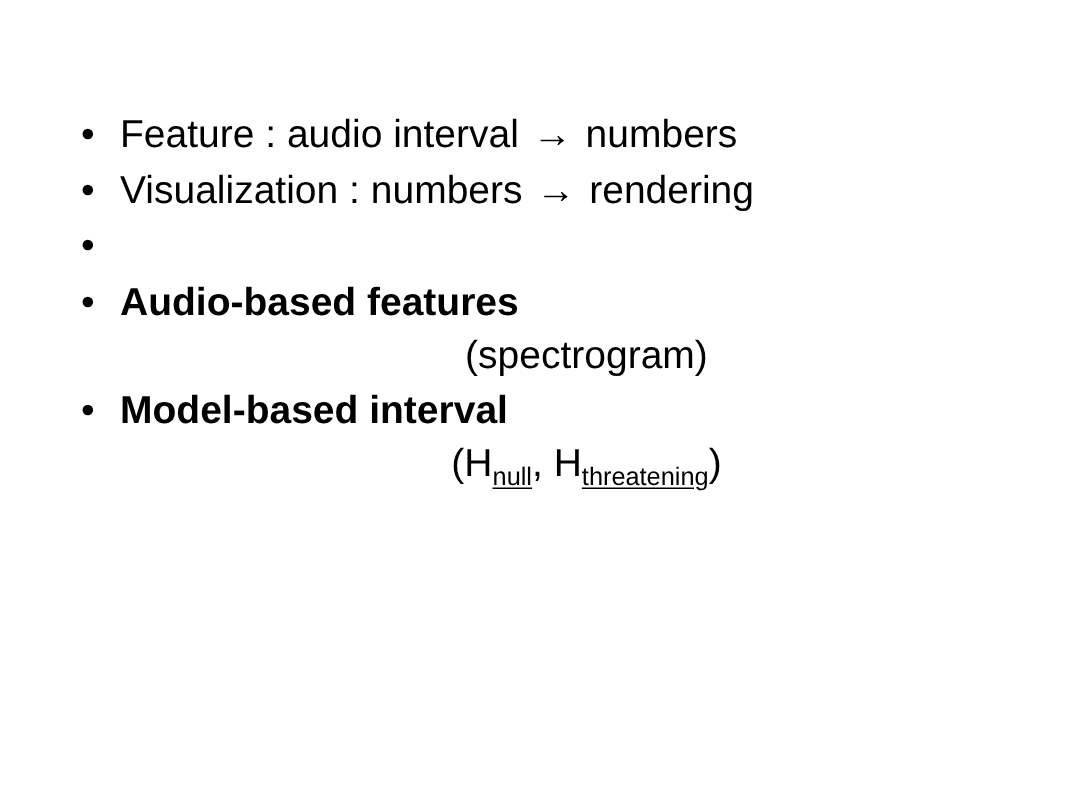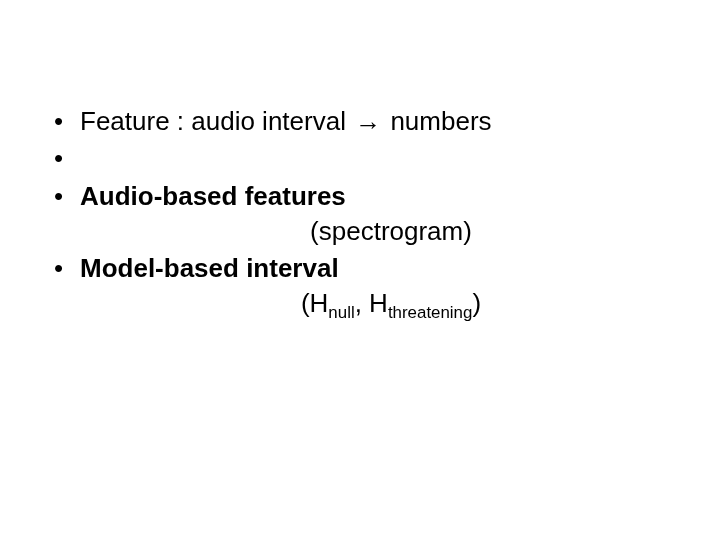--- a/index.html
+++ b/index.html
@@ -9,21 +9,21 @@
     height: 540px;
     background: #ffffff;
     font-family: Arial, Helvetica, sans-serif;
     color: #000000;
   }
   .slide {
     position: relative;
     width: 656px;
     height: 540px;
     box-sizing: border-box;
-    padding-top: 104px;
+    padding-top: 72px;
     padding-left: 54px;
   }
   ul.top {
     list-style: none;
     margin: 0;
     padding: 0;
   }
   ul.top > li {
     position: relative;
     padding-left: 26px;
@@ -49,34 +49,40 @@
   }
   .arrow {
     display: inline-block;
     padding: 0 2px;
     font-family: Arial, Helvetica, sans-serif;
   }
   sub {
     font-size: 0.65em;
     vertical-align: sub;
     line-height: 0;
+    text-decoration: underline;
   }
 </style>
 </head>
 <body>
 
 <div class="slide">
   <ul class="top">
 
     <li>
       <span>Feature</span><span> : </span><span>audio interval</span>
       <span class="arrow">→</span>
       <span>numbers</span>
     </li>
 
+    <li>
+      <span>Visualization</span><span> : </span><span>numbers</span>
+      <span class="arrow">→</span>
+      <span>rendering</span>
+    </li>
 
     <li class="gap" style="padding:0;list-style:none"></li>
 
     <li>
       <span class="bold">Audio-based features</span>
       <span class="indent">(spectrogram)</span>
     </li>
 
     <li>
       <span class="bold">Model-based interval</span>

